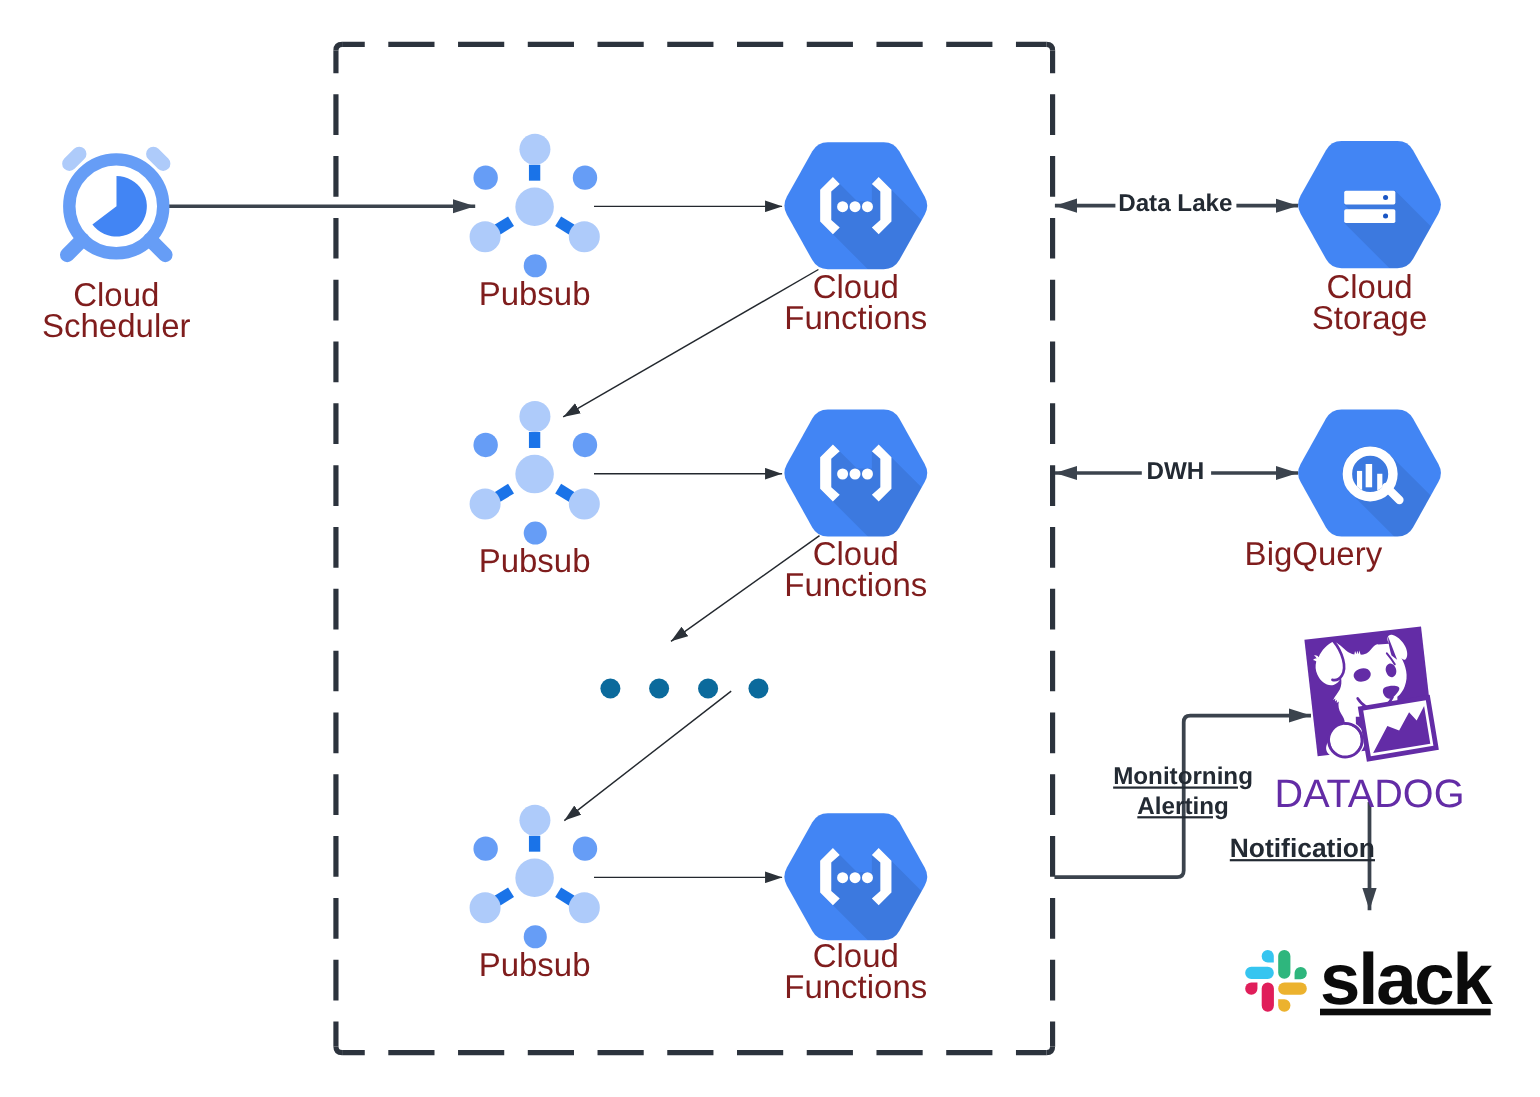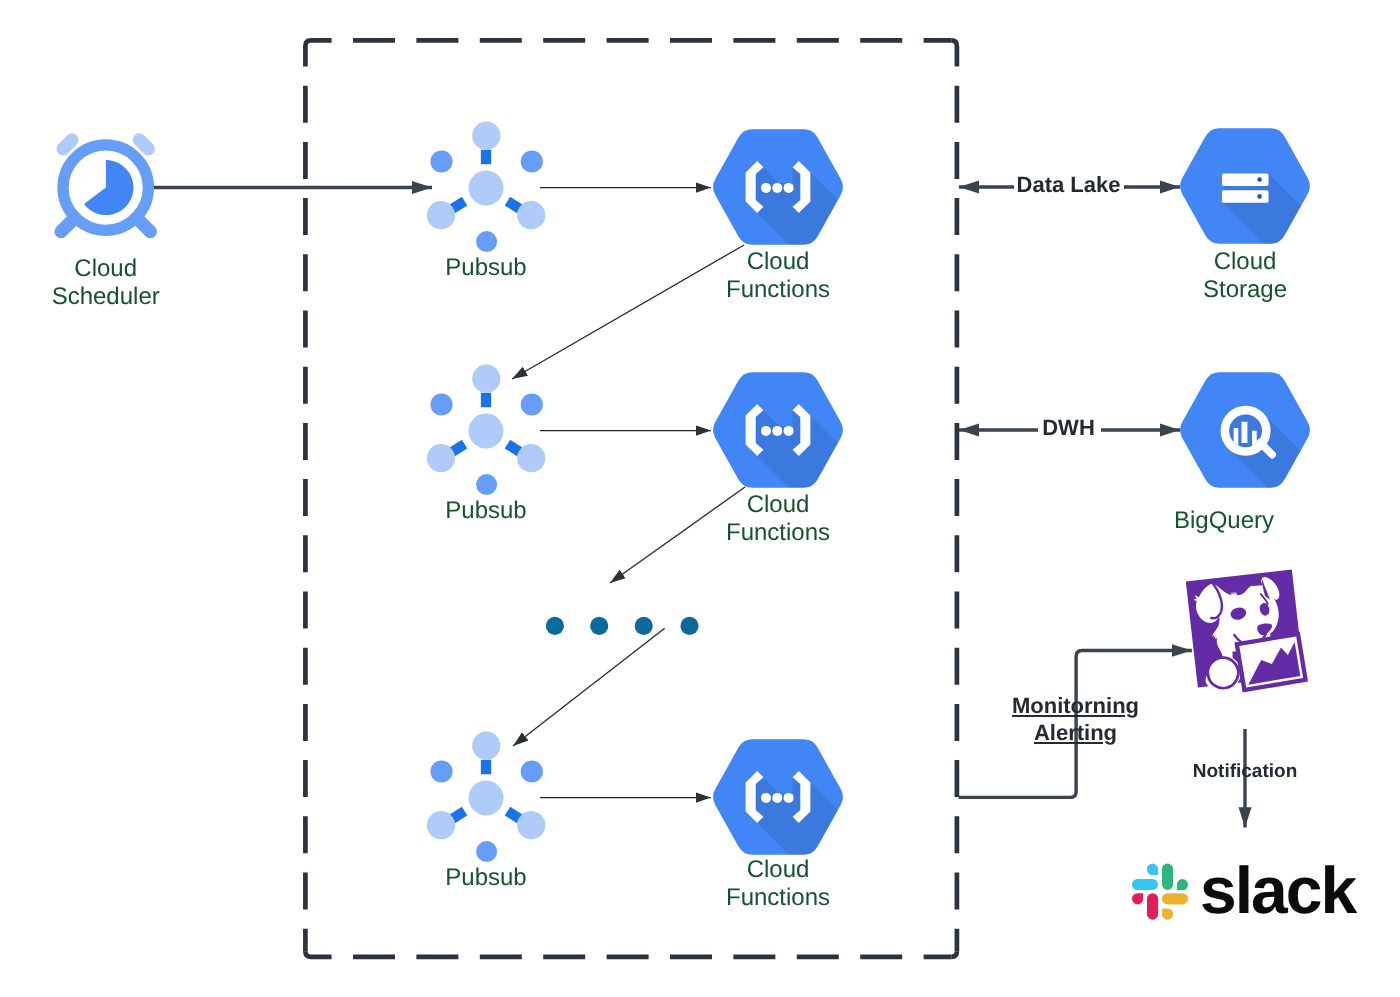--- a/index.html
+++ b/index.html
@@ -4,30 +4,30 @@
 <title>GCP Event-driven Pipeline Diagram</title>
 <style>
   html,body{margin:0;padding:0;background:#ffffff;}
   body{width:1400px;height:997px;overflow:hidden;
        font-family:"Liberation Sans",sans-serif;-webkit-font-smoothing:antialiased;text-rendering:geometricPrecision;}
   #stage{position:relative;width:1400px;height:997px;background:#fff;}
   
   #labels{position:absolute;left:0;top:0;width:1400px;height:997px;
           will-change:transform;transform:translateZ(0);}
   svg.layer{position:absolute;left:0;top:0;width:1400px;height:997px;overflow:visible;}
-  .node-label{position:absolute;text-align:center;color:#14532d;
-       font-family:"Liberation Sans",sans-serif;font-size:24px;line-height:28px;
+  .node-label{position:absolute;text-align:center;color:#7f1d1d;
+       font-family:"Liberation Sans",sans-serif;font-size:30px;line-height:28px;
        white-space:pre-line;transform:translateX(-50%);}
   .edge-label{position:absolute;text-align:center;color:#232a33;
        font-family:"Liberation Sans",sans-serif;font-size:22px;font-weight:bold;
        line-height:29px;white-space:pre-line;transform:translateX(-50%);}
   .dd-word{position:absolute;color:#632CA6;font-family:"Liberation Sans",sans-serif;
        font-size:36px;letter-spacing:0px;transform:translateX(-50%);white-space:nowrap;}
   .slack-word{position:absolute;color:#0b0b0b;font-family:"Liberation Sans",sans-serif;
-       font-size:66px;font-weight:bold;letter-spacing:-2px;white-space:nowrap;}
+       font-size:66px;font-weight:bold;letter-spacing:-2px;white-space:nowrap;text-decoration:underline;}
 </style>
 </head>
 <body>
 
 <div id="stage">
 
   <svg class="layer" id="edges" viewBox="0 0 1400 997">
     <defs>
       <marker id="ahThick" markerWidth="20.4" markerHeight="16" refX="20.3" refY="8" orient="auto" markerUnits="userSpaceOnUse">
         <path d="M0,1.5 L20.3,8 L0,14.5 Z" fill="#3b434d"></path>
@@ -261,21 +261,22 @@
       <div class="node-label" style="left: 778px; top: 247.7px;">Cloud
 Functions</div>
       <div class="node-label" style="left: 486px; top: 497.2px;">Pubsub</div>
       <div class="node-label" style="left: 778px; top: 490.8px;">Cloud
 Functions</div>
       <div class="node-label" style="left: 486px; top: 864.2px;">Pubsub</div>
       <div class="node-label" style="left: 778px; top: 856px;">Cloud
 Functions</div>
       <div class="node-label" style="left: 1245px; top: 247.7px;">Cloud
 Storage</div>
-      <div class="node-label" style="left: 1224px; top: 490.8px; margin-top: 16px;">BigQuery</div>
+      <div class="node-label" style="left: 1194px; top: 490.8px;">BigQuery</div>
       <div class="edge-label" style="left: 1068.5px; top: 171px; font-size: 22px; line-height: 27px;">Data Lake</div>
       <div class="edge-label" style="left: 1068.5px; top: 413.5px; font-size: 22px; line-height: 27px; text-align: center;">DWH</div>
       <div class="edge-label" style="left: 1075.5px; top: 693.3px; font-size: 22px; line-height: 26.8px; text-decoration: underline;">Monitorning
 Alerting</div>
-      <div class="edge-label" style="left: 1245px; top: 759.5px; font-size: 19px; line-height: 24px;">Notification</div>
+      <div class="edge-label" style="left: 1184px; top: 759.5px; font-size: 24px; line-height: 24px; text-decoration: underline;">Notification</div>
+      <div class="dd-word" style="left: 1245px; top: 700.5px;">DATADOG</div>
       <div class="slack-word" style="left: 1200px; top: 851.5px;">slack</div>
     </div>
 </div>
 
 </body></html>

